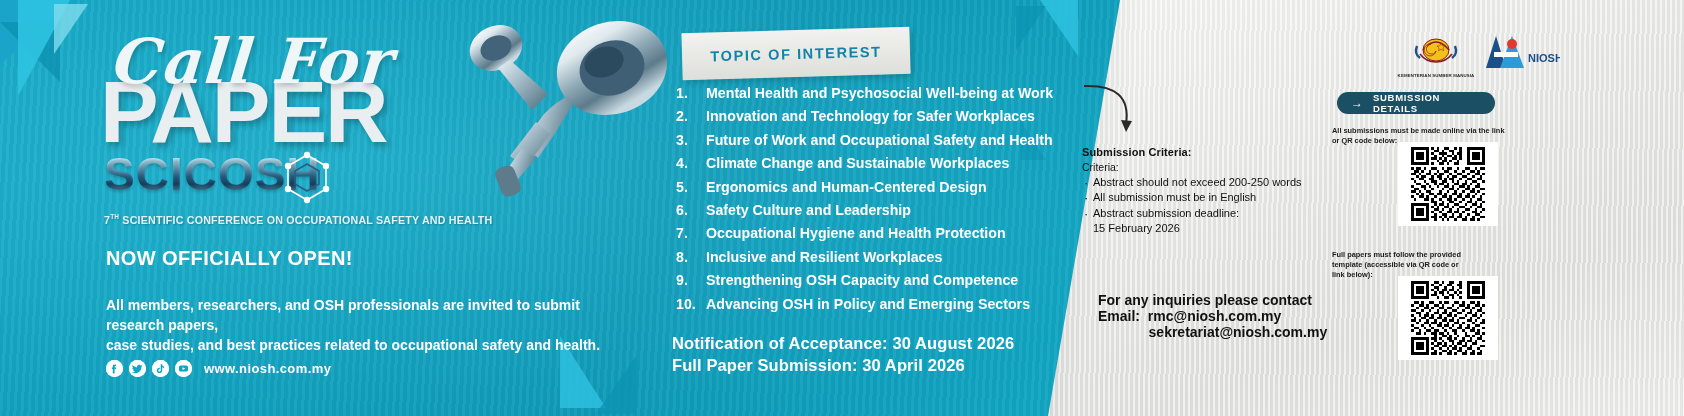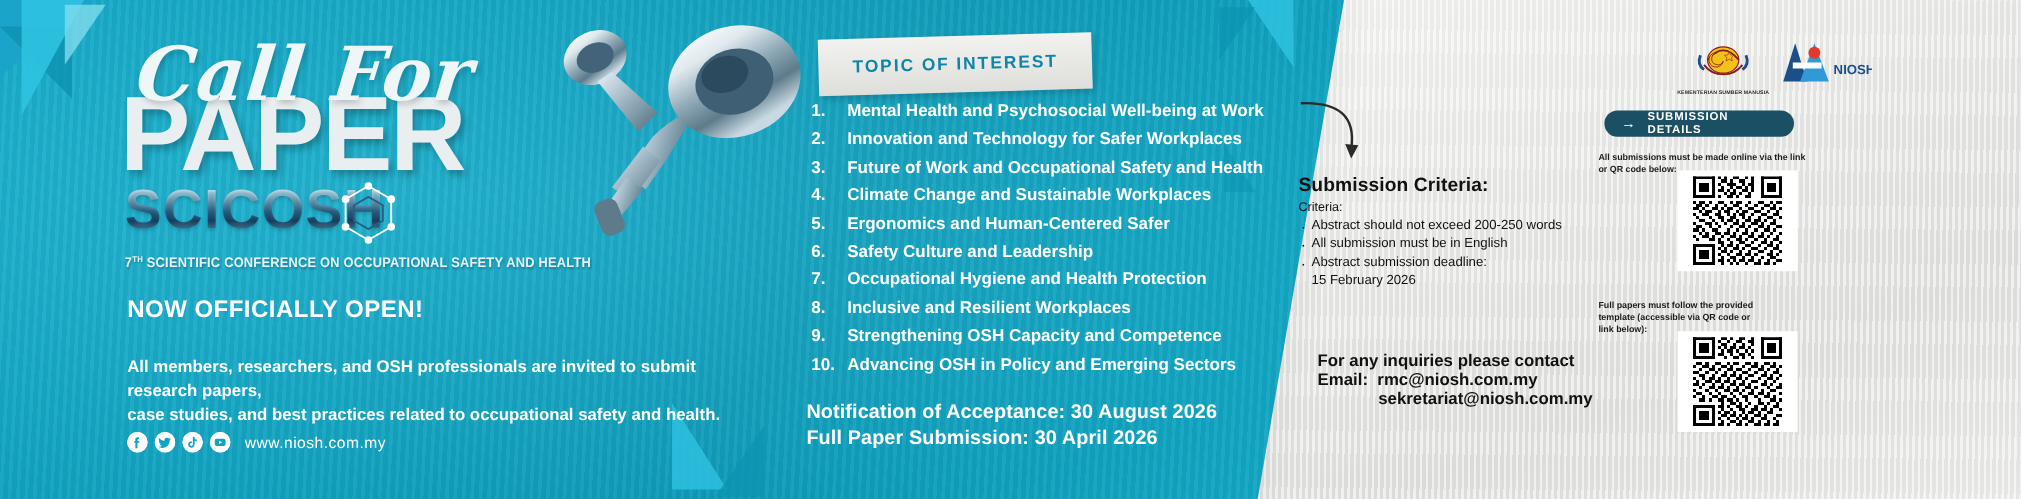--- a/index.html
+++ b/index.html
@@ -98,21 +98,21 @@
   .announce { position: absolute; left: 106px; top: 246px; width: 520px; color: #ffffff; }
   .announce .l1 { font-size: 15px; font-weight: 700; line-height: 1.25; letter-spacing: 0.1px; }
   .announce .l2 { font-size: 20px; font-weight: 700; letter-spacing: 0.4px; margin-top: 1px; }
   .invite { position: absolute; left: 106px; top: 296px; width: 530px; color:#ffffff;
     font-size: 14px; font-weight: 700; line-height: 1.42; }
 
   .social-row { position: absolute; left: 106px; top: 360px; display: flex; align-items: center; gap: 6px; }
   .sicon { width: 17px; height: 17px; border-radius: 50%; background: #ffffff; color: #0ea5c4;
     display: flex; align-items: center; justify-content: center; font-size: 11px; font-weight: 700;
     line-height: 1; }
-  .site-url { color: #ffffff; font-size: 13px; font-weight: 400; letter-spacing: 0.4px; margin-left: 6px; }
+  .site-url { color: #ffffff; font-size: 13px; font-weight: 700; letter-spacing: 0.4px; margin-left: 6px; }
 
   
   .megaphone { position: absolute; left: 452px; top: 6px; width: 250px; height: 200px; }
 
   
   .topic-banner {
     position: absolute; left: 682px; top: 30px; width: 228px; height: 47px;
     background: linear-gradient(180deg,#f2f2f0,#dededa);
     transform: rotate(-1.6deg);
     box-shadow: 2px 3px 6px rgba(0,0,0,0.18);
@@ -147,21 +147,21 @@
     line-height: 1.35; }
   .qr-caption-1 { left: 1332px; top: 126px; width: 175px; }
   .qr-caption-2 { left: 1332px; top: 250px; width: 141px; }
 
   .qr { position: absolute; background: #ffffff; padding: 5px; }
   .qr-1 { left: 1398px; top: 142px; width: 100px; height: 84px; }
   .qr-2 { left: 1398px; top: 276px; width: 100px; height: 84px; }
   .qr canvas, .qr .qr-img { width: 100%; height: 100%; display: block; }
 
   .criteria-block { position: absolute; left: 1082px; top: 146px; width: 260px; color: #111; }
-  .criteria-title { font-size: 16px; font-weight: 700; letter-spacing: 0.1px; }
+  .criteria-title { font-size: 11px; font-weight: 700; letter-spacing: 0.1px; }
   .criteria-label { font-size: 10.5px; font-weight: 400; margin-top: 3px; }
   .criteria-list { margin-top: 2px; }
   .criteria-list li { list-style: none; font-size: 11px; line-height: 1.4; position: relative;
     padding-left: 11px; }
   .criteria-list li:before { content: "·"; position: absolute; left: 2px; top: -1px; font-size: 13px; }
   .criteria-list li .sub { display: block; padding-left: 0; }
 
   .contact-block { position: absolute; left: 1098px; top: 292px; color: #111; }
   .contact-title { font-size: 14px; font-weight: 700; }
   .contact-line { font-size: 14px; font-weight: 700; white-space: pre; }
@@ -301,21 +301,21 @@
     <div class="topic-item">
       <span class="topic-num">3.</span>
       <span class="topic-text">Future of Work and Occupational Safety and Health</span>
     </div>
     <div class="topic-item">
       <span class="topic-num">4.</span>
       <span class="topic-text">Climate Change and Sustainable Workplaces</span>
     </div>
     <div class="topic-item">
       <span class="topic-num">5.</span>
-      <span class="topic-text">Ergonomics and Human-Centered Safer</span>
+      <span class="topic-text">Ergonomics and Human-Centered Design</span>
     </div>
     <div class="topic-item">
       <span class="topic-num">6.</span>
       <span class="topic-text">Safety Culture and Leadership</span>
     </div>
     <div class="topic-item">
       <span class="topic-num">7.</span>
       <span class="topic-text">Occupational Hygiene and Health Protection</span>
     </div>
     <div class="topic-item">

